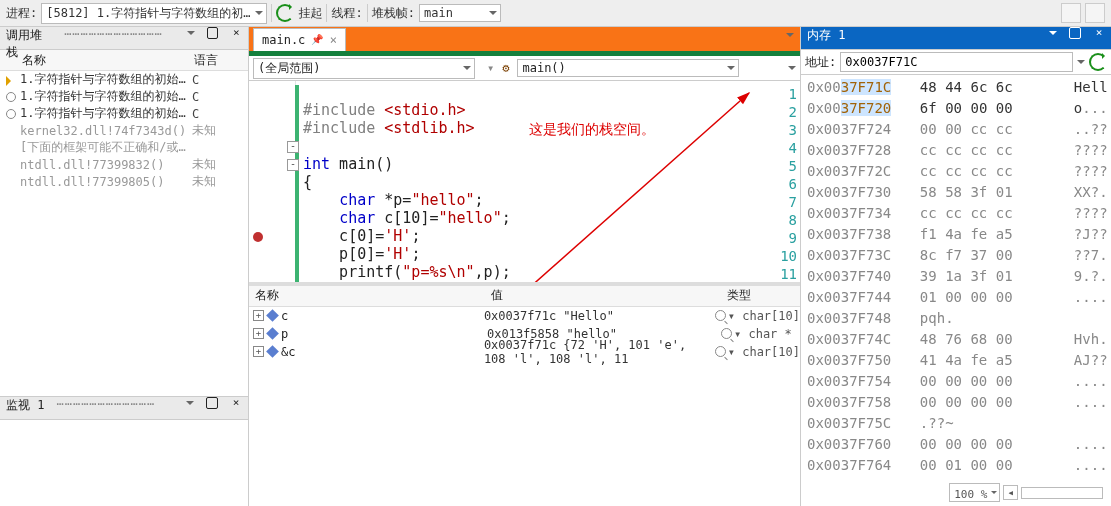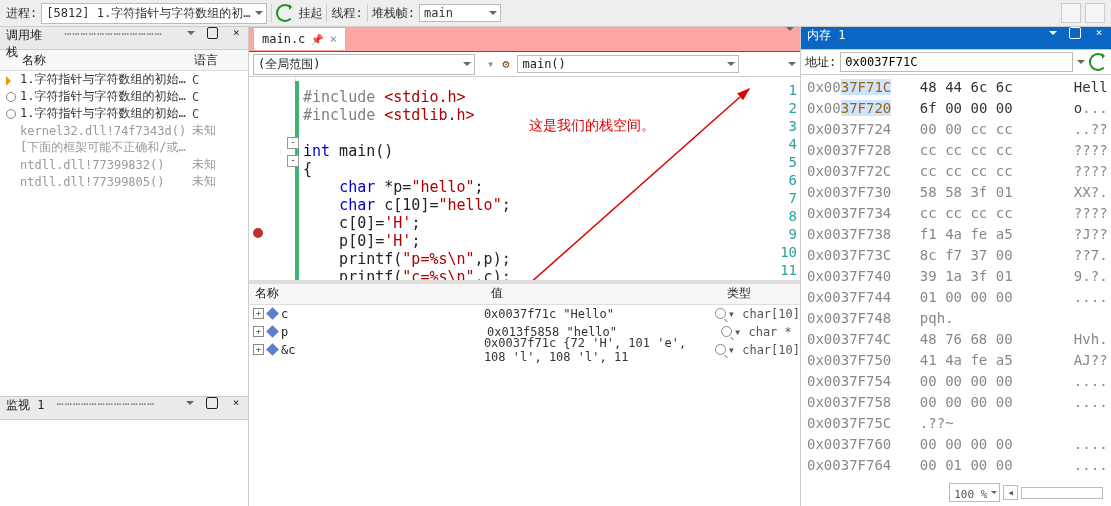--- a/index.html
+++ b/index.html
@@ -30,21 +30,21 @@
   .cs-row{display:flex;align-items:center;height:17px;font-size:12px;color:#333;padding-left:4px}
   .cs-row .ico{width:16px;height:14px;display:inline-block}
   .cs-row .ico.arrow{position:relative}
   .cs-row .ico.arrow:after{content:"";position:absolute;left:2px;top:3px;border:5px solid transparent;border-left-color:#e0a000}
   .cs-row .ico.ring{position:relative}
   .cs-row .ico.ring:after{content:"";position:absolute;left:2px;top:2px;width:8px;height:8px;border:1px solid #888;border-radius:50%}
   .cs-row .nm{width:168px;white-space:nowrap;overflow:hidden;text-overflow:ellipsis}
   .cs-row .lang{flex:1;padding-left:4px;color:#444}
   .cs-row.dim .nm,.cs-row.dim .lang{color:#999}
   
-  .tabbar{height:24px;background:#fca5a5;border-bottom:1px solid #15803d;display:flex;align-items:flex-start;padding-left:4px}
+  .tabbar{height:24px;background:#f97316;border-bottom:5px solid #15803d;display:flex;align-items:center;padding-left:4px}
   .tab{height:22px;border:1px solid #bbb;border-bottom:none;background:#fff;padding:0 8px;display:flex;align-items:center;gap:6px;font-size:12px}
   .tab .pin2{font-size:10px;color:#888}
   .tab .x{color:#888}
   .crumb-bar{height:24px;border-bottom:1px solid #ccc;display:flex;align-items:center;padding:0 4px;gap:4px}
   .crumb-bar .dd{flex:0 0 auto}
   .crumb-bar .dd.wide{min-width:200px;flex:1}
   
   .code-wrap{flex:1;position:relative;overflow:hidden;background:#fff}
   .gutter{position:absolute;left:0;top:0;bottom:0;width:46px;border-right:1px solid #e4e4e4;background:#fff}
   .gut-bp{position:absolute;left:0;top:0;bottom:0;width:18px;background:#f0f0f0;border-right:1px solid #e4e4e4}
@@ -197,21 +197,21 @@
       <span style="color:#888">▾</span>
       <span style="padding:0 4px;color:#7a3f00">⚙</span>
       <span class="dd" style="min-width:200px">main()</span>
       <span style="flex:1"></span>
       <span class="tri"></span>
     </div>
     <div class="code-wrap">
       <div class="gut-bp"></div>
       <div class="gutter"></div>
       <div class="greenbar" id="greenbar" style="height: 252px; top: 4px;"></div>
-      <div class="code" id="code" style="top: 11px;">
+      <div class="code" id="code" style="top: 20px;">
           <div class="cl"><span class="pp">#include</span> <span class="str">&lt;stdio.h&gt;</span></div>
           <div class="cl"><span class="pp">#include</span> <span class="str">&lt;stdlib.h&gt;</span></div>
           <div class="cl"></div>
           <div class="cl"><span class="kw">int</span> main()</div>
           <div class="cl">{</div>
           <div class="cl">    <span class="kw">char</span> *p=<span class="str">"hello"</span>;</div>
           <div class="cl">    <span class="kw">char</span> c[10]=<span class="str">"hello"</span>;</div>
           <div class="cl">    c[0]=<span class="chr">'H'</span>;</div>
           <div class="cl">    p[0]=<span class="chr">'H'</span>;</div>
           <div class="cl">    printf(<span class="str">"p=%s\n"</span>,p);</div>

